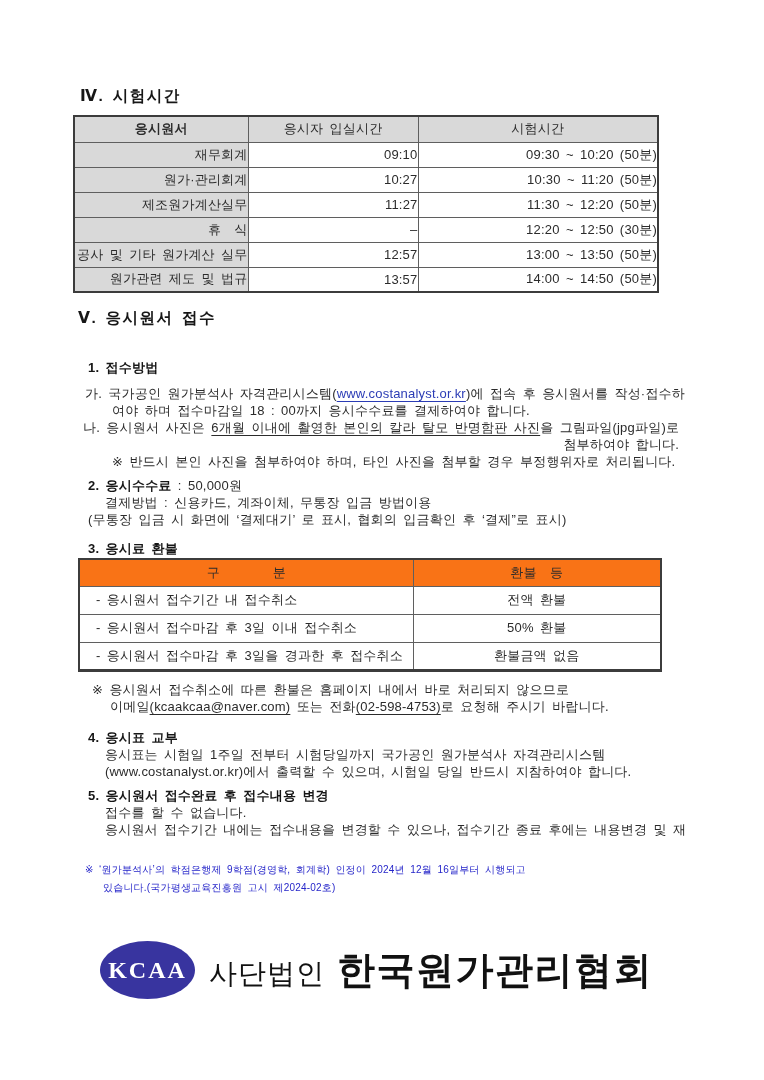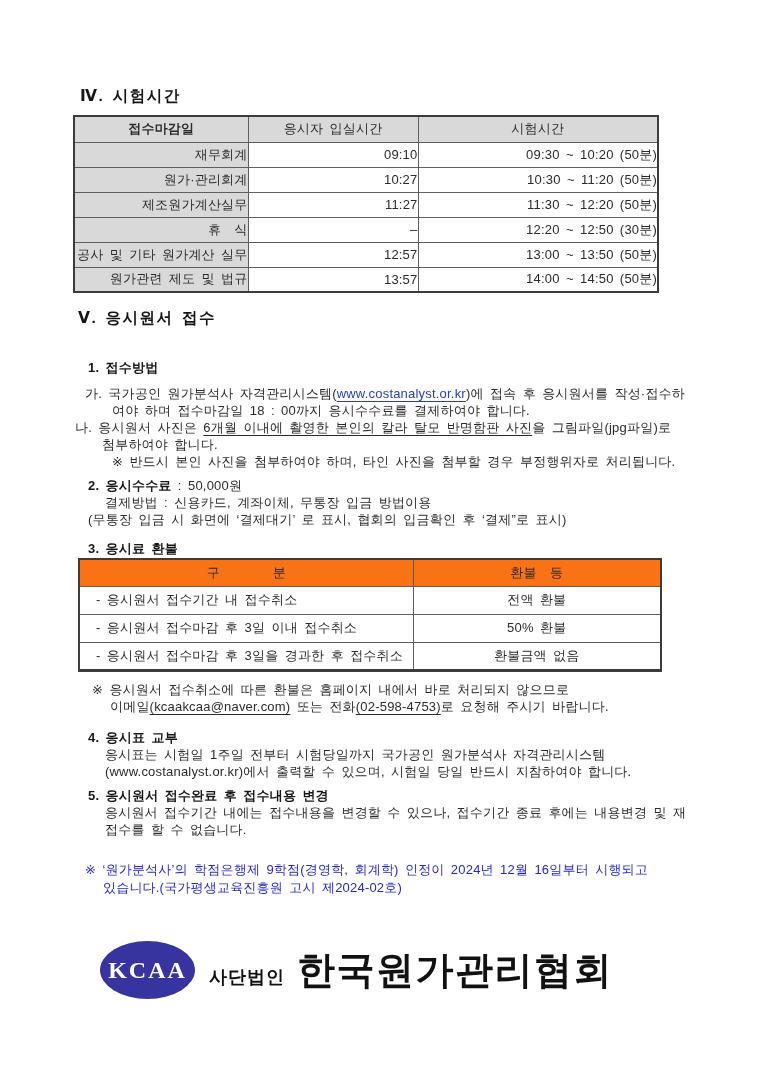--- a/index.html
+++ b/index.html
@@ -26,47 +26,47 @@
   .exam-table{width:584px;border:2px solid var(--b-outer);}
   .exam-table th{height:26px;background:var(--gray);}
   .exam-table thead th:first-child{font-weight:700;}
   .exam-table td{height:25px;text-align:right;}
   .exam-table tbody tr td:first-child{background:var(--gray);}
   .refund-table{width:582px;border:2px solid var(--b-outer);border-bottom:3px solid var(--b-outer);}
   .refund-table th{height:27px;background:#f97316;}
   .refund-table td{height:28px;}
   .refund-table tbody tr td:first-child{text-align:left;padding-left:16px;}
   
-  .footnote{color:var(--note-blue);font-size:13px;line-height:18px;font-weight:500;}
+  .footnote{color:var(--note-blue);font-size:10px;line-height:18px;font-weight:500;}
   
   .logo-row{display:flex;align-items:center;gap:14px;}
   .logo-oval{width:95px;height:58px;border-radius:50%;background:var(--logo-blue);
              display:flex;align-items:center;justify-content:center;}
   .logo-oval span{color:#fff;font-family:"Liberation Serif","DejaVu Serif",serif;
                   font-weight:700;font-size:24px;letter-spacing:2px;}
   .logo-text{display:flex;align-items:baseline;gap:12px;color:#111;}
-  .org-type{font-size:18px;font-weight:700;letter-spacing:1px;}
+  .org-type{font-size:28px;font-weight:400;letter-spacing:1px;}
   .org-name{font-size:38px;font-weight:900;letter-spacing:1.5px;}
 </style>
 </head>
 <body>
 
 <div class="page">
 
   <div class="abs sec-title" style="left:80px;top:86px;">Ⅳ. 시험시간</div>
 
   <table class="abs exam-table" style="left:73px;top:115px;">
     <colgroup>
         <col style="width:174px">
         <col style="width:170px">
         <col style="width:240px">
       </colgroup>
     <thead>
       <tr>
-          <th>접수마감일</th>
+          <th>응시원서</th>
           <th>응시자 입실시간</th>
           <th>시험시간</th>
         </tr>
     </thead>
     <tbody>
         <tr>
           <td>재무회계</td>
           <td>09:10</td>
           <td>09:30 ~ 10:20 (50분)</td>
         </tr>
@@ -102,21 +102,21 @@
 
   <div class="abs para bold" style="left:88px;top:359px;">1. 접수방법</div>
 
   <div class="abs para" style="left:85px;top:385px;">
     <div class="ln">
       <span>가. 국가공인 원가분석사 자격관리시스템(</span><span class="link">www.costanalyst.or.kr</span><span>)에 접속 후 응시원서를 작성·접수하</span>
     </div>
     <div class="ln" style="margin-left:27px;">여야 하며 접수마감일 18 : 00까지 응시수수료를 결제하여야 합니다.</div>
   </div>
 
-  <div class="abs para" style="left:75px;top:419px;">
+  <div class="abs para" style="left:83px;top:419px;text-align:right;">
     <div class="ln">
       <span>나. 응시원서 사진은 </span><span class="u">6개월 이내에 촬영한 본인의 칼라 탈모 반명함판 사진</span><span>을 그림파일(jpg파일)로</span>
     </div>
     <div class="ln" style="margin-left:27px;">첨부하여야 합니다.</div>
   </div>
 
   <div class="abs para ln" style="left:112px;top:453px;">※ 반드시 본인 사진을 첨부하여야 하며, 타인 사진을 첨부할 경우 부정행위자로 처리됩니다.</div>
 
   <div class="abs para" style="left:88px;top:477px;">
     <div class="ln">
@@ -163,22 +163,22 @@
   </div>
 
   <div class="abs para" style="left:88px;top:729px;">
     <div class="ln bold">4. 응시표 교부</div>
     <div class="ln" style="margin-left:17px;">응시표는 시험일 1주일 전부터 시험당일까지 국가공인 원가분석사 자격관리시스템</div>
     <div class="ln" style="margin-left:17px;">(www.costanalyst.or.kr)에서 출력할 수 있으며, 시험일 당일 반드시 지참하여야 합니다.</div>
   </div>
 
   <div class="abs para" style="left:88px;top:787px;">
     <div class="ln bold">5. 응시원서 접수완료 후 접수내용 변경</div>
+    <div class="ln" style="margin-left:17px;">접수를 할 수 없습니다.</div>
     <div class="ln" style="margin-left:17px;">응시원서 접수기간 내에는 접수내용을 변경할 수 있으나, 접수기간 종료 후에는 내용변경 및 재</div>
-    <div class="ln" style="margin-left:17px;">접수를 할 수 없습니다.</div>
   </div>
 
   <div class="abs footnote" style="left:85px;top:861px;">
     <div class="ln">※ ‘원가분석사’의 학점은행제 9학점(경영학, 회계학) 인정이 2024년 12월 16일부터 시행되고</div>
     <div class="ln" style="margin-left:18px;">있습니다.(국가평생교육진흥원 고시 제2024-02호)</div>
   </div>
 
   <div class="abs logo-row" style="left:100px;top:941px;">
     <div class="logo-oval">
       <span>KCAA</span>

